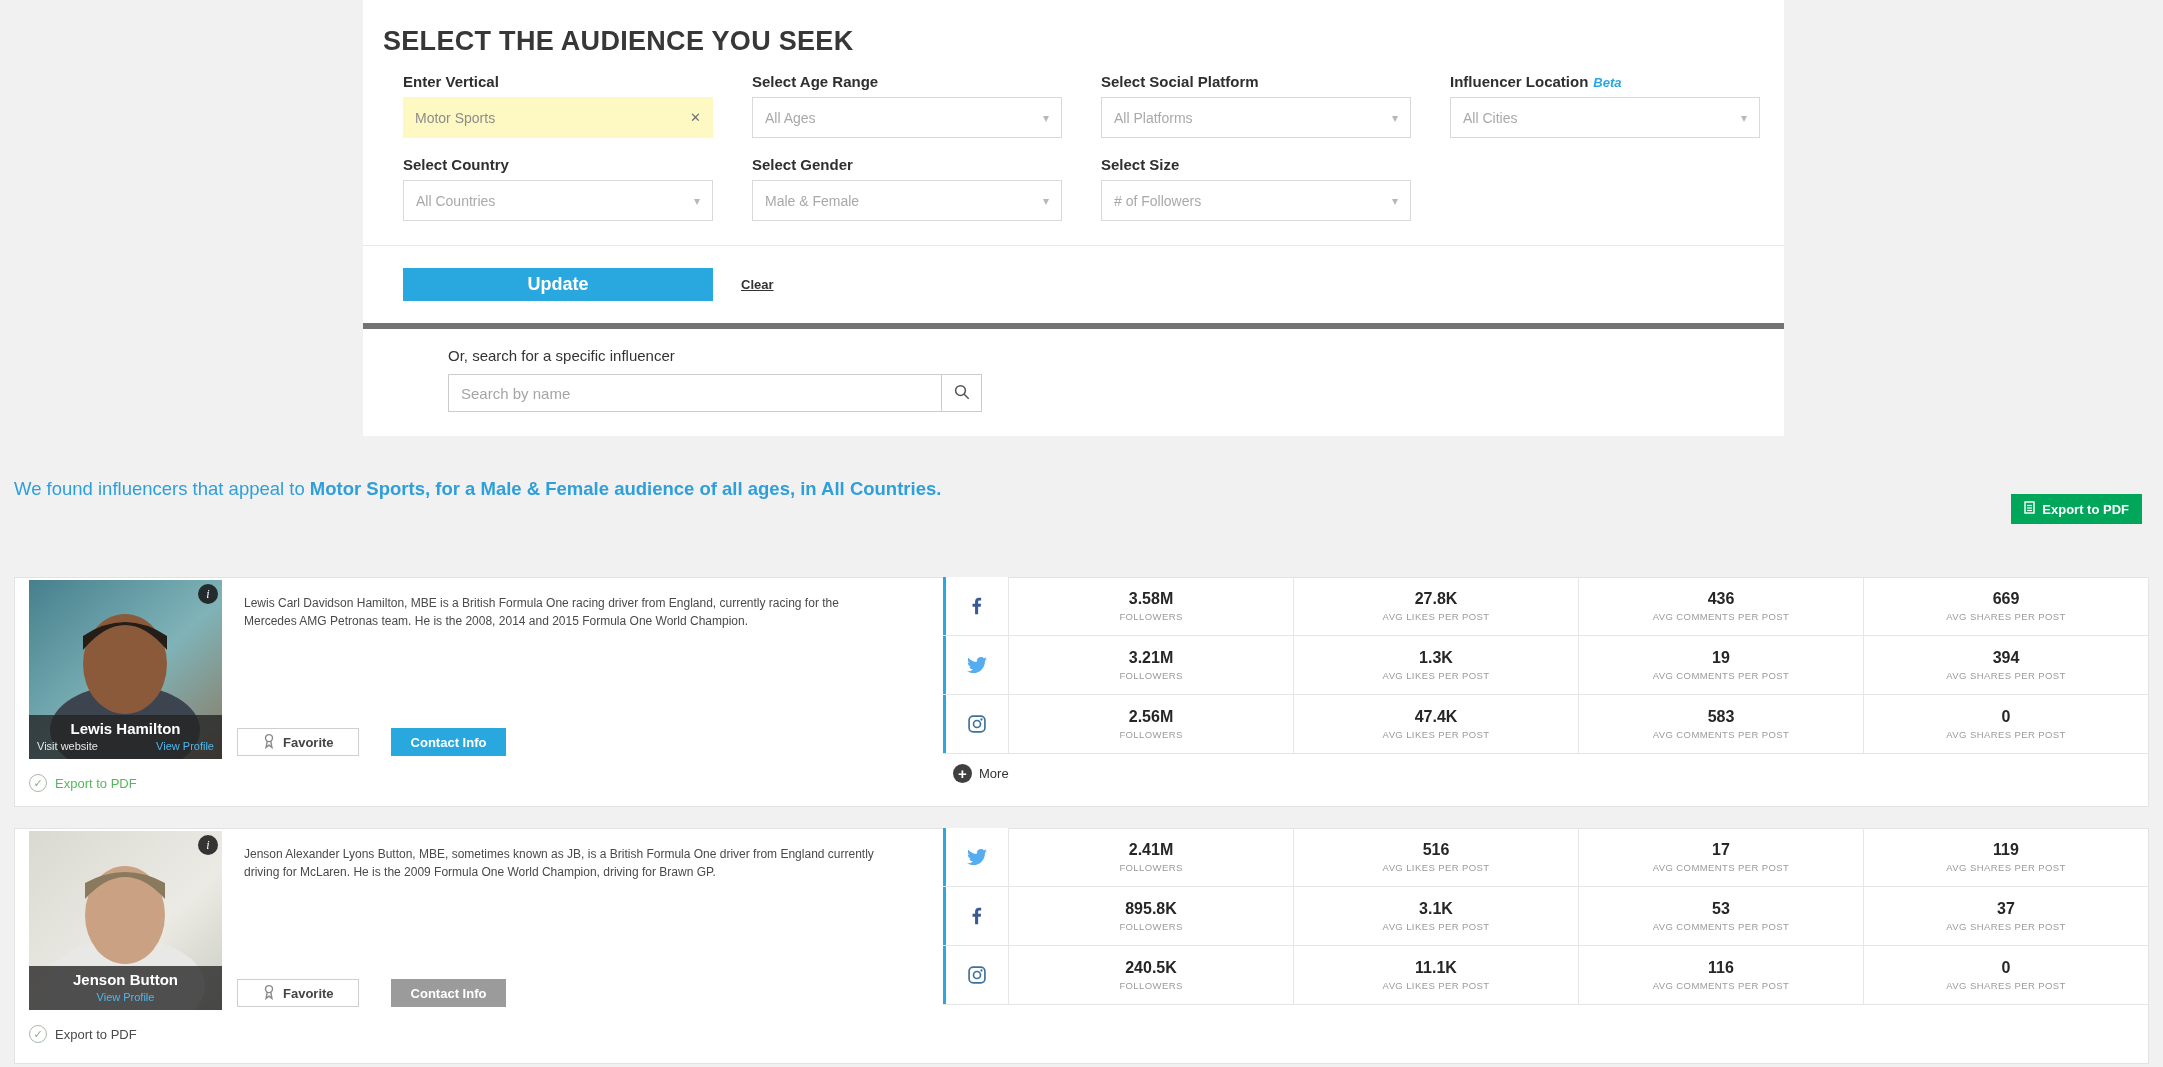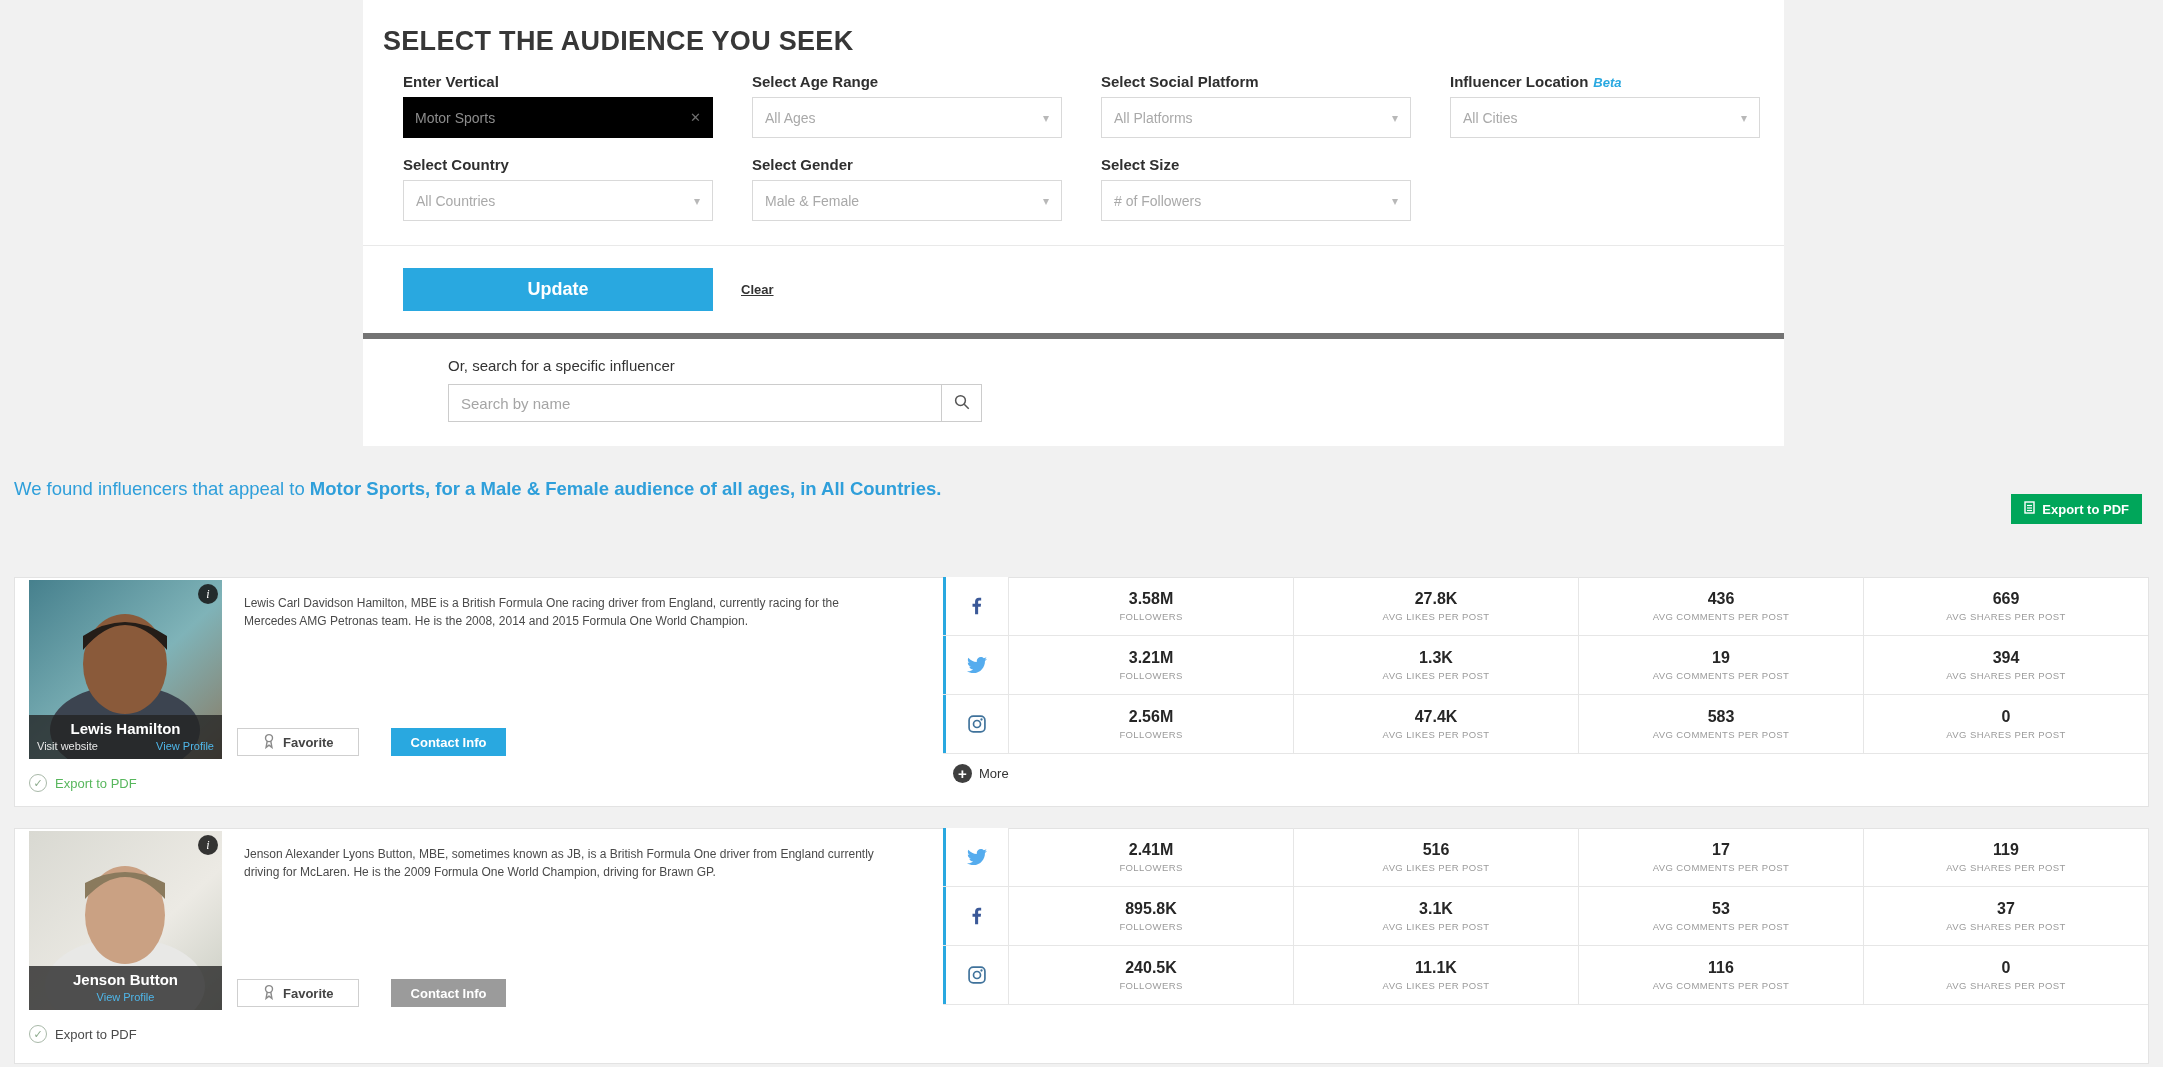--- a/index.html
+++ b/index.html
@@ -11,27 +11,27 @@
     overflow:hidden;
     color:#333;
   }
   
   .panel { position:absolute; left:363px; top:0; width:1421px; background:#fff; }
   .panel-title { padding:26px 20px 16px 20px; font-size:27px; font-weight:bold; color:#373737; letter-spacing:.3px; }
   .form-grid { display:grid; grid-template-columns:repeat(4,310px); column-gap:39px; row-gap:18px; padding:0 40px 24px 40px; }
   .field-label { font-size:15px; font-weight:bold; color:#2f2f2f; margin-bottom:7px; display:flex; align-items:baseline; gap:5px;}
   .beta { color:#29a8e0; font-style:italic; font-weight:bold; font-size:13px; }
   .control { height:41px; display:flex; align-items:center; padding:0 12px; font-size:14px; }
-  .control.filled { background:#000000; color:#8c8c8c; }
+  .control.filled { background:#fef9c3; color:#8c8c8c; }
   .control.select { background:#fff; border:1px solid #d9d9d9; color:#a9a9a9; }
   .control .grow { flex:1; }
   .remove-x { color:#6f6f6f; font-size:13px; cursor:pointer; }
   .caret { color:#b8b8b8; font-size:12px; }
   .update-row { border-top:1px solid #e9e9e9; padding:22px 40px; display:flex; align-items:center; }
-  .update-btn { width:310px; height:43px; background:#29a8e0; color:#fff; border:none; font-family:inherit;
+  .update-btn { width:310px; height:33px; background:#29a8e0; color:#fff; border:none; font-family:inherit;
     font-size:18px; font-weight:bold; cursor:pointer; }
   .clear-link { margin-left:28px; font-size:13px; font-weight:bold; color:#333; text-decoration:underline; cursor:pointer; }
   .search-row { border-top:6px solid #737373; padding:18px 40px 24px 85px; }
   .search-prompt { font-size:15px; color:#333; margin-bottom:10px; }
   .search-box { display:flex; align-items:stretch; }
   .search-input { width:494px; height:38px; border:1px solid #ccc; padding:12px 12px; font-size:15px; font-family:inherit; color:#555; }
   .search-input::placeholder { color:#a5a5a5; }
   .search-btn { width:40px; height:38px; border:1px solid #ccc; border-left:none; background:#fff; display:flex; align-items:center; justify-content:center; cursor:pointer; }
   
   .results-msg { position:absolute; left:14px; top:478px; font-size:18.5px; color:#2f9fda; }

